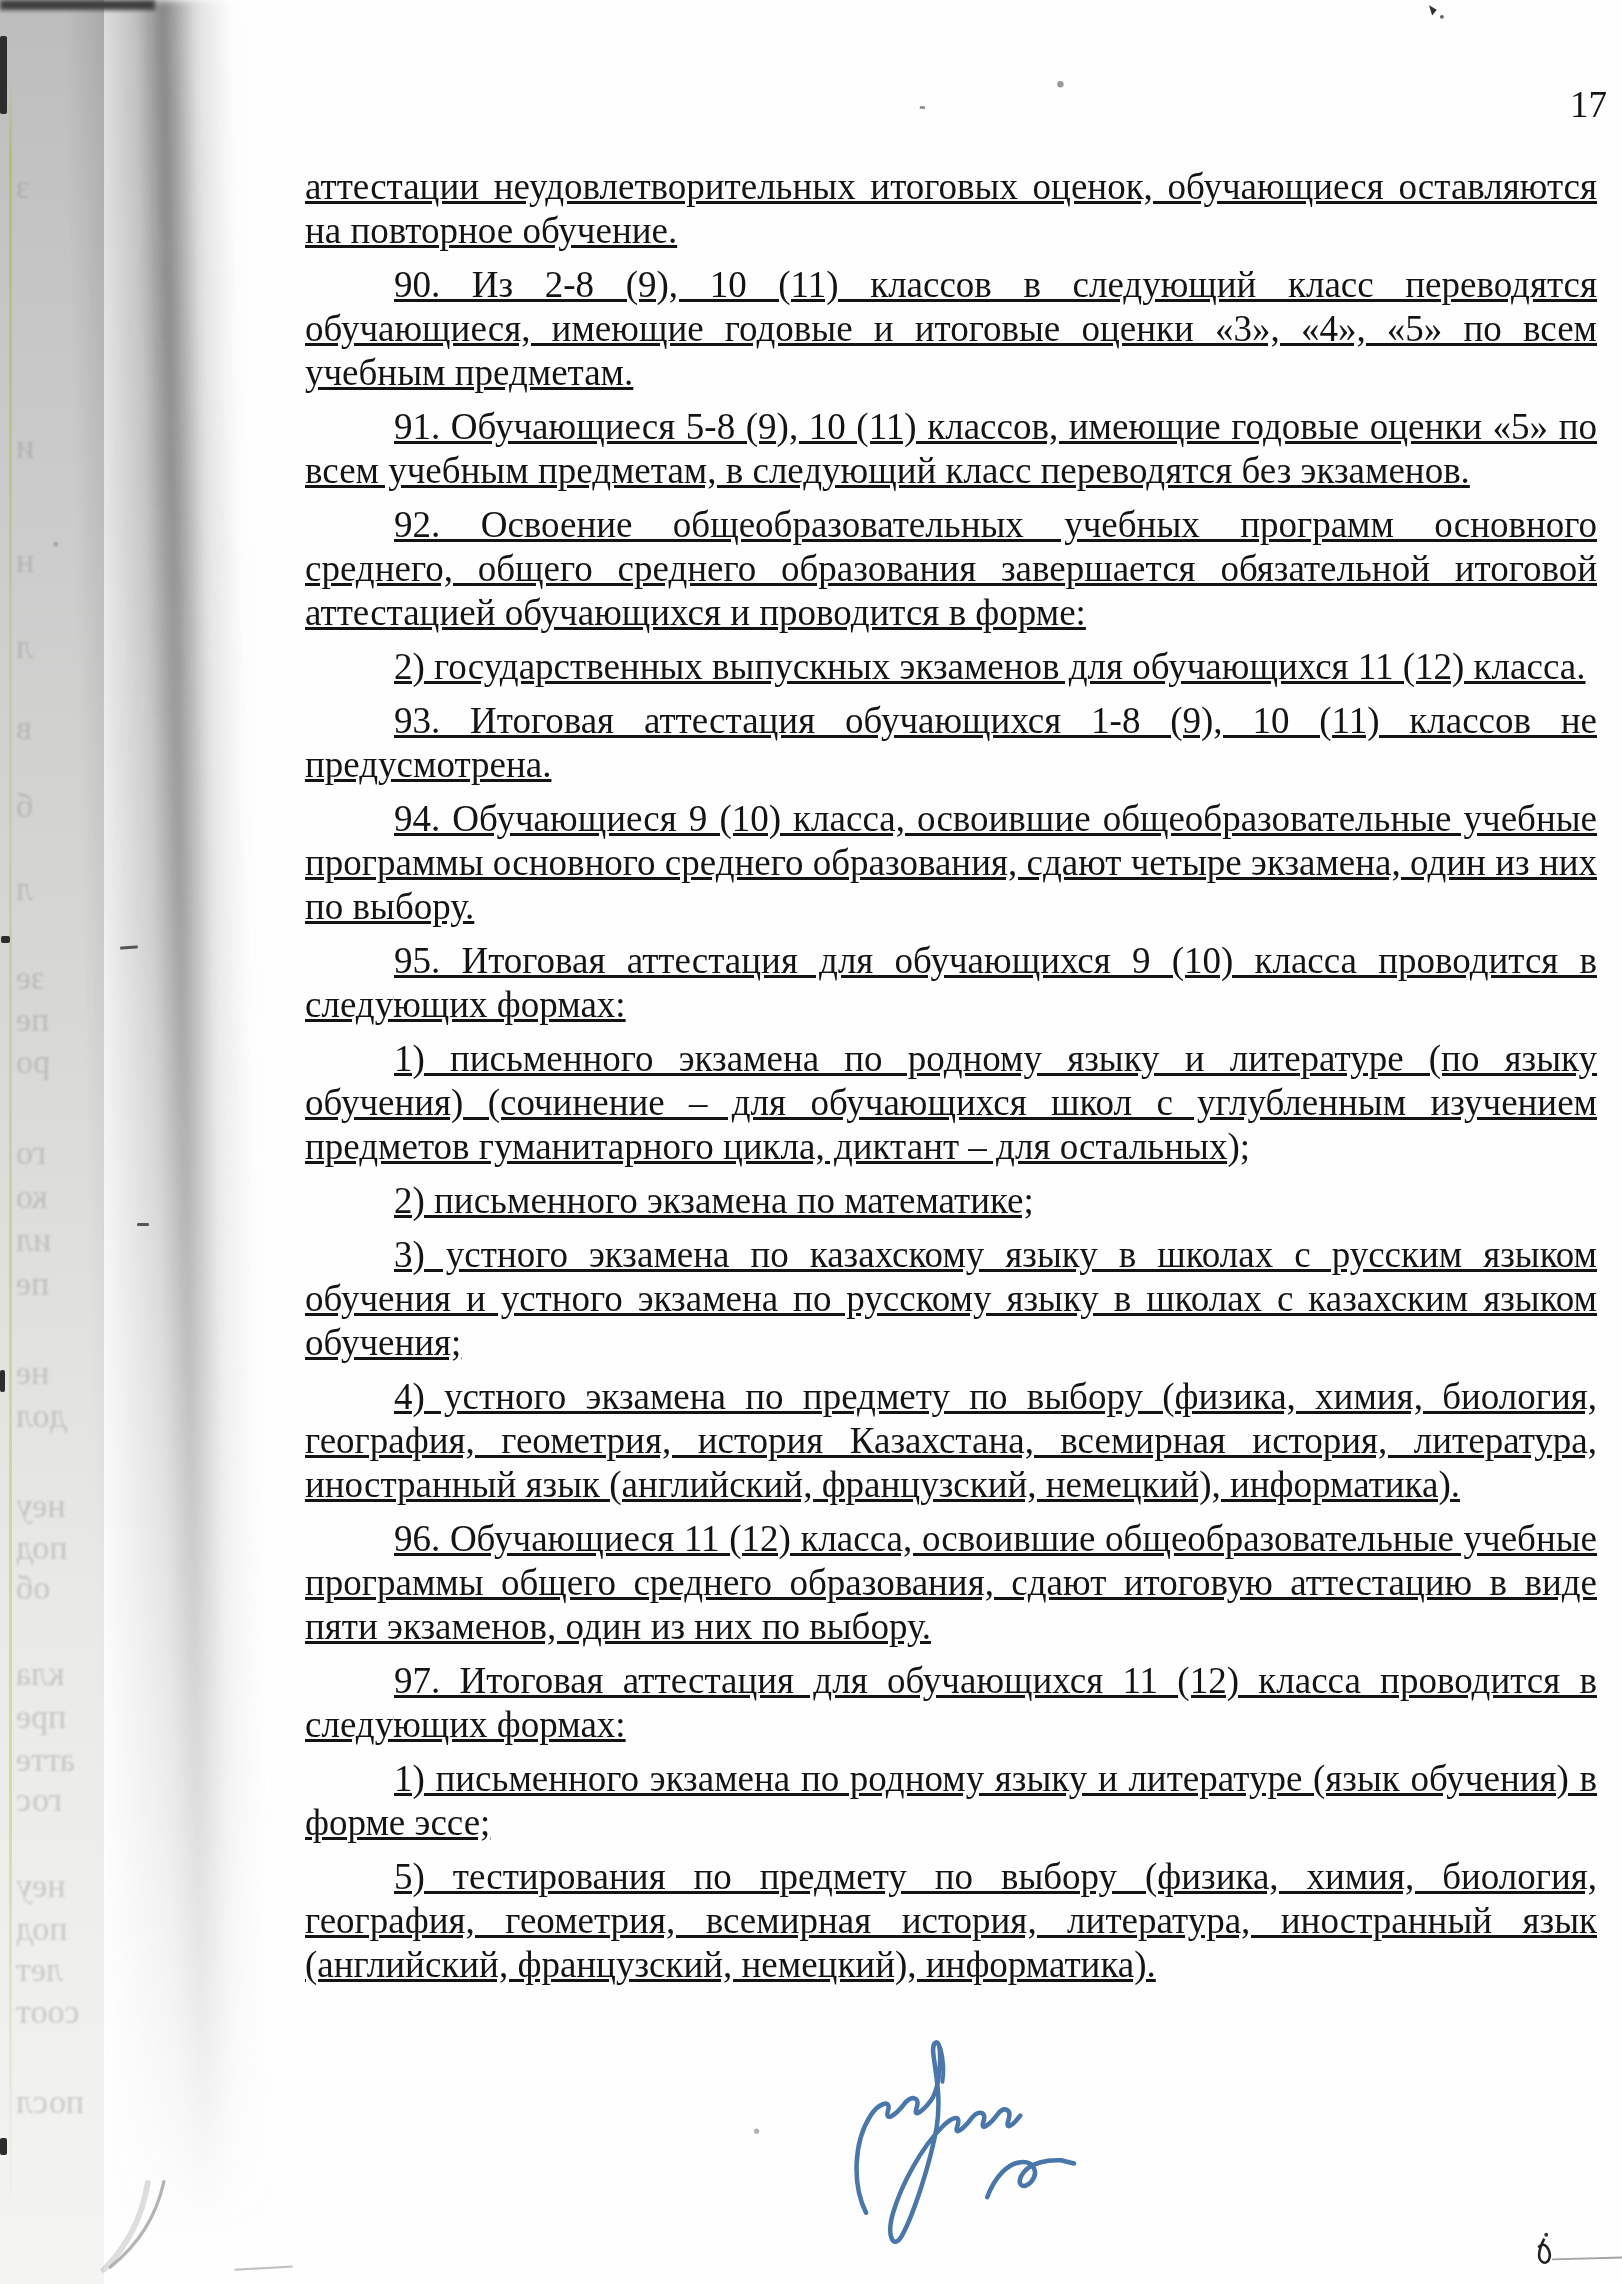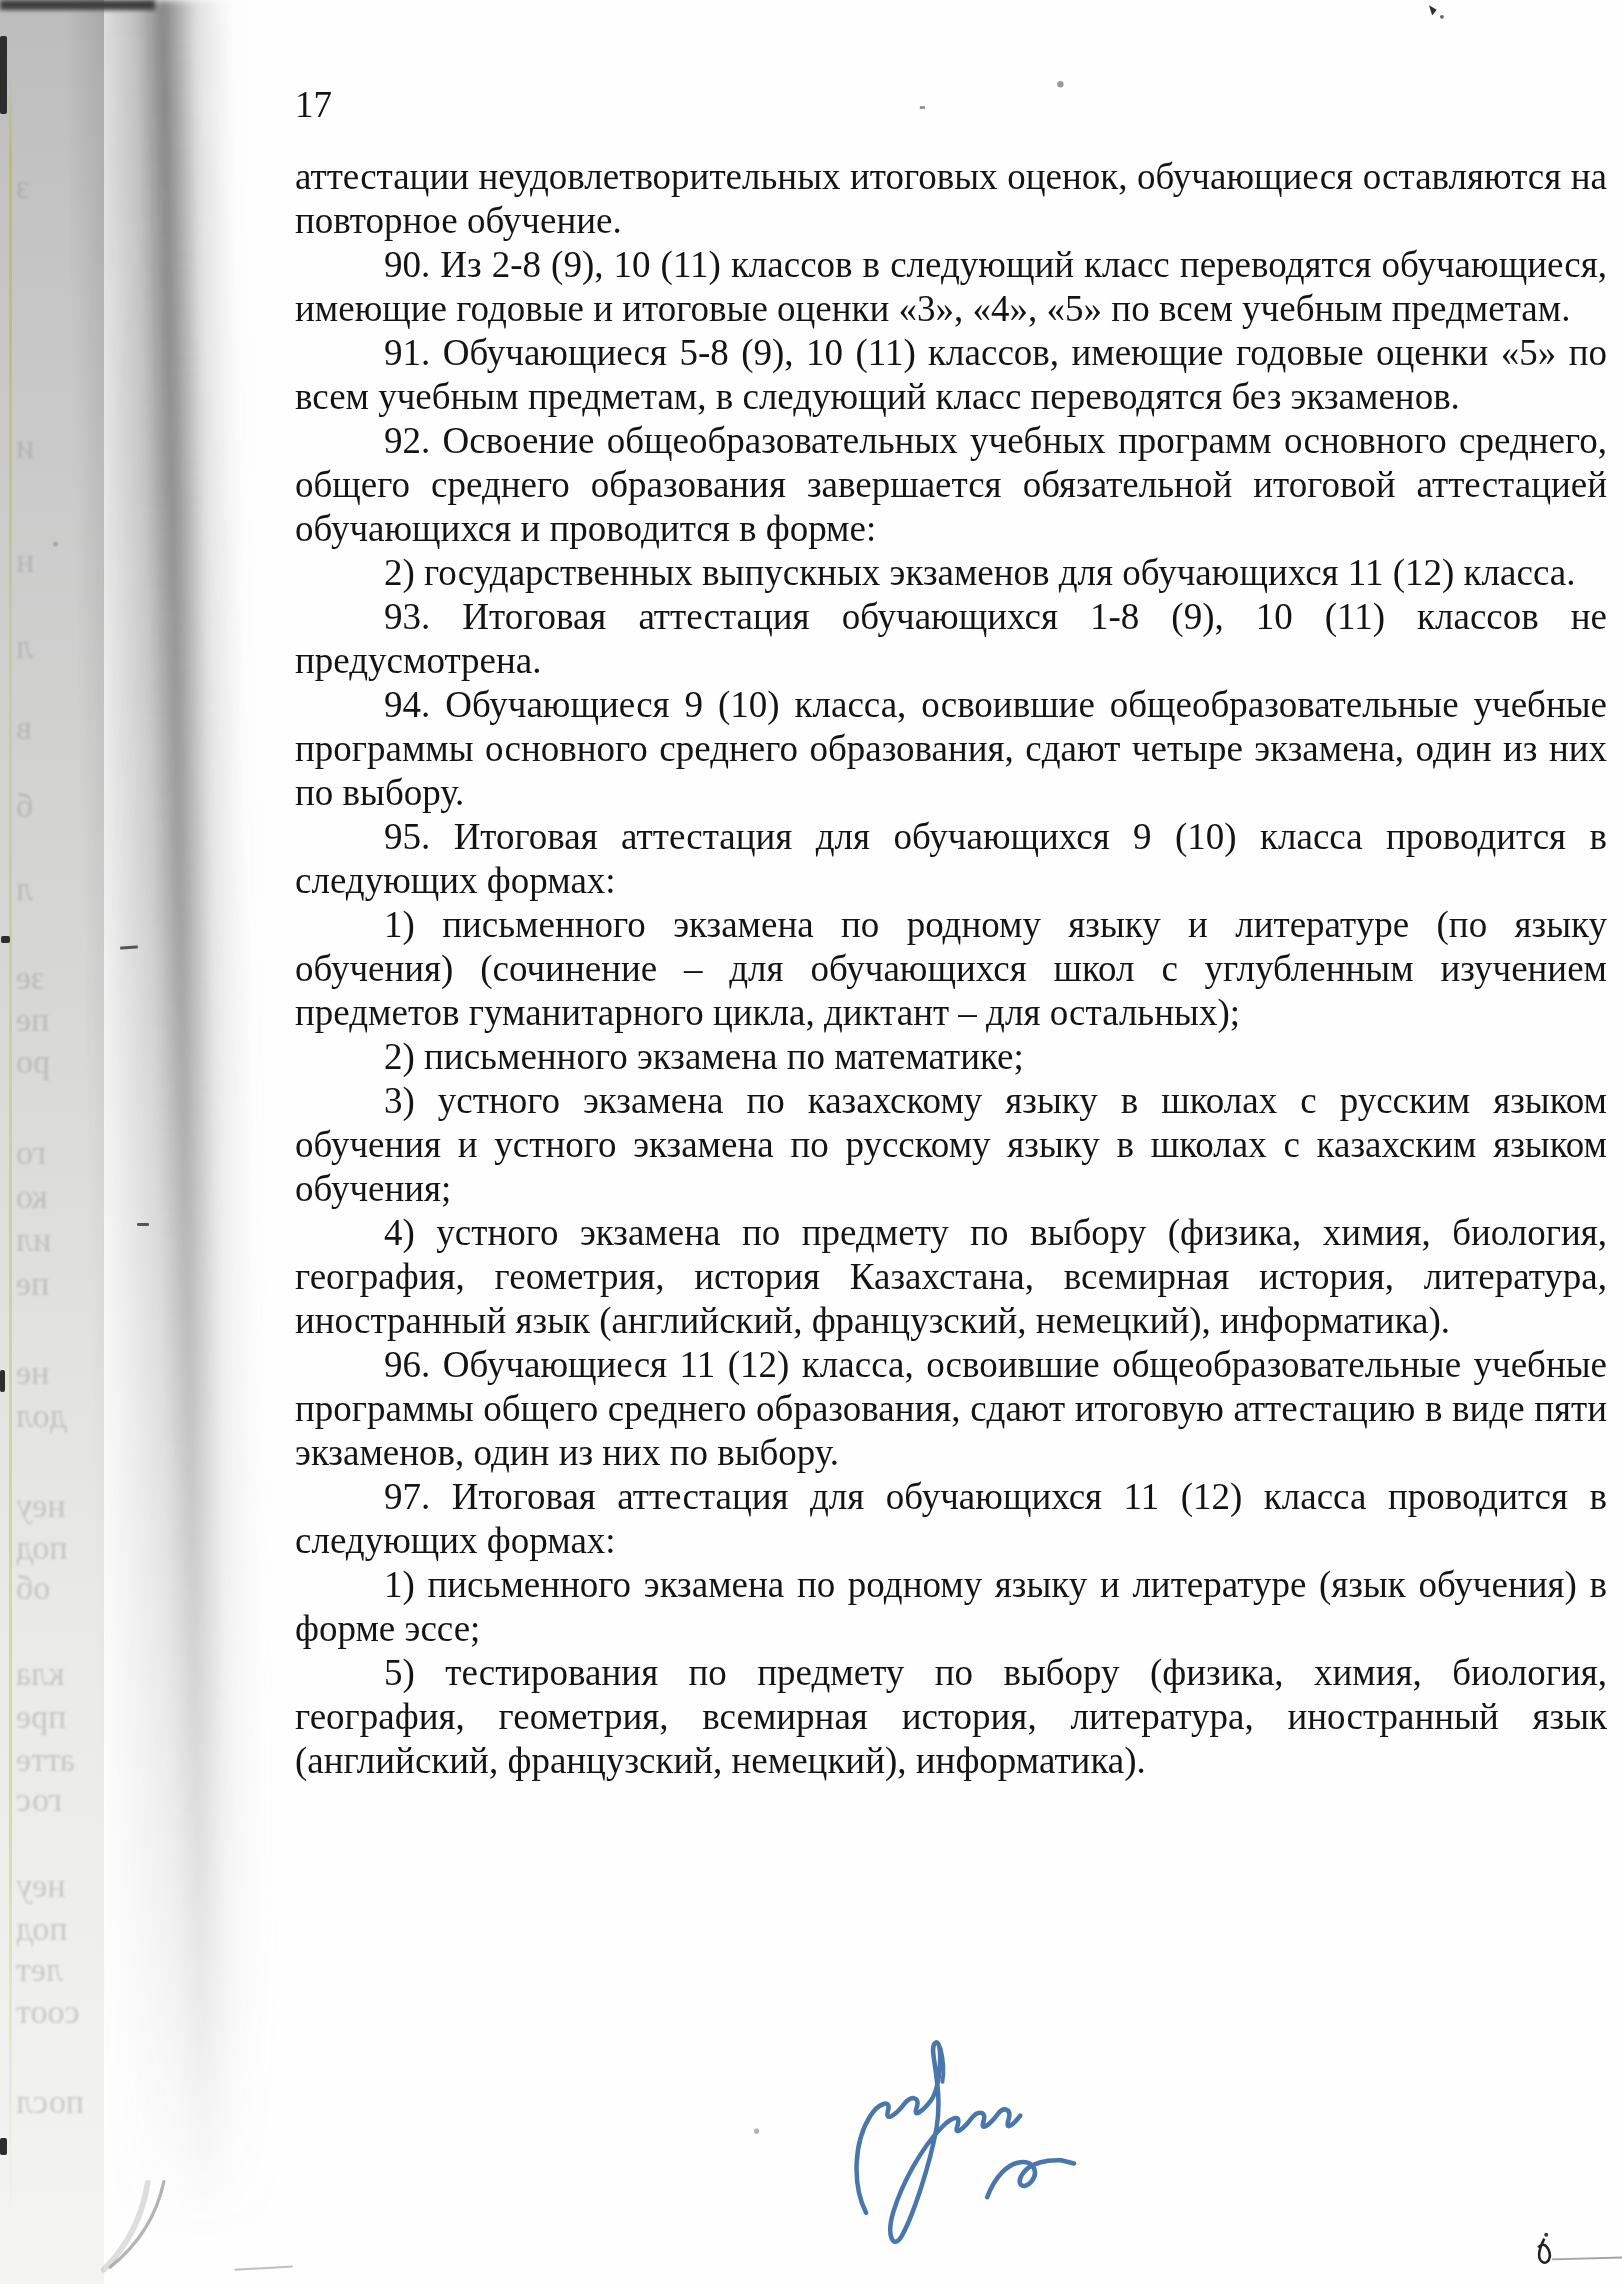--- a/index.html
+++ b/index.html
@@ -33,28 +33,28 @@
   
   .fragment{
     position:absolute;left:15.5px;
     font-size:34px;color:#8f8f8f;opacity:0.40;
     transform:scaleX(-1);filter:blur(1px);
     white-space:nowrap;
   }
   
   .page-number{
     position:absolute;left:295px;top:83px;width:1312px;
-    text-align:left;font-size:37px;color:#141414;
+    text-align:right;font-size:37px;color:#141414;
   }
   .text-column{
     position:absolute;left:295px;top:155px;width:1312px;
     font-size:37px;line-height:44px;color:#141414;
     text-align:justify;
   }
-  .text-column p{margin:0;}
+  .text-column p{margin:10px;text-decoration:underline;}
   .text-column p.indent{text-indent:89px;}
   
   .overlay-svg{position:absolute;left:0;top:0;width:1622px;height:2284px;pointer-events:none;}
 </style>
 </head>
 <body>
 
 <div class="left-edge-strip"></div>
 <div class="gutter-shadow"></div>
 <div class="top-edge-smudge"></div>

